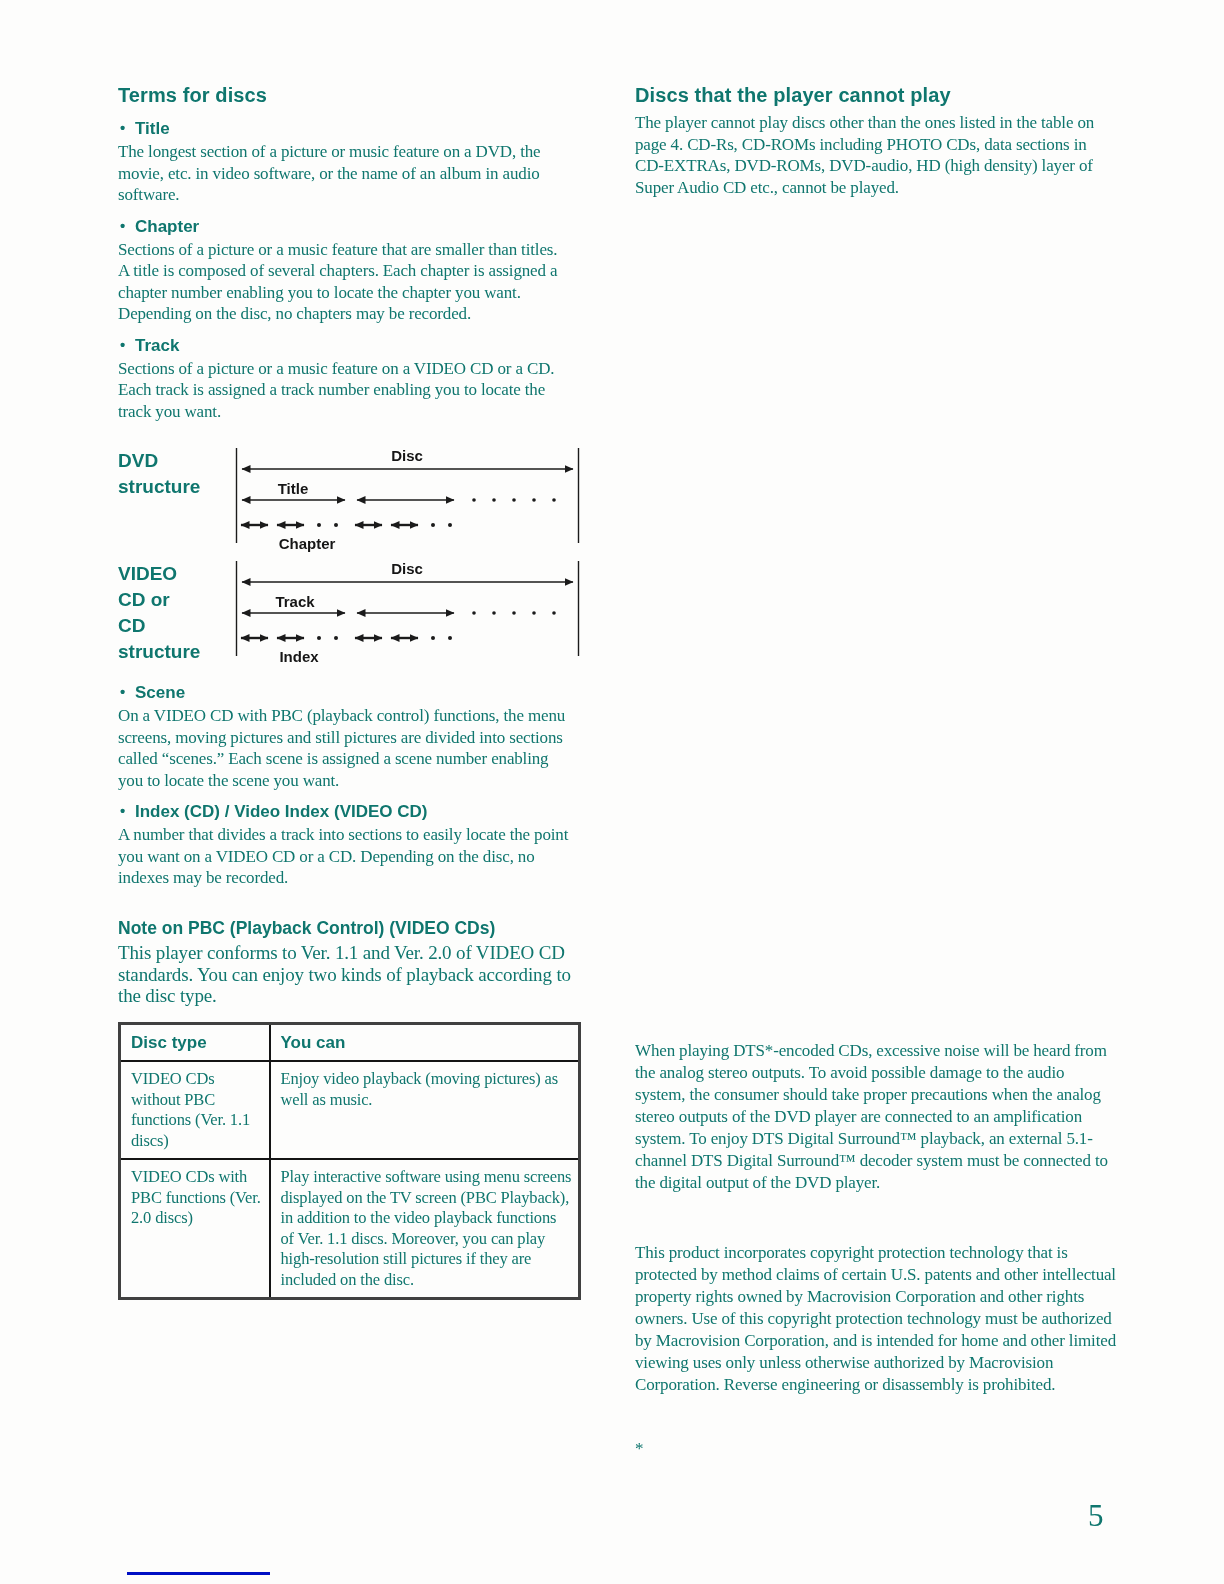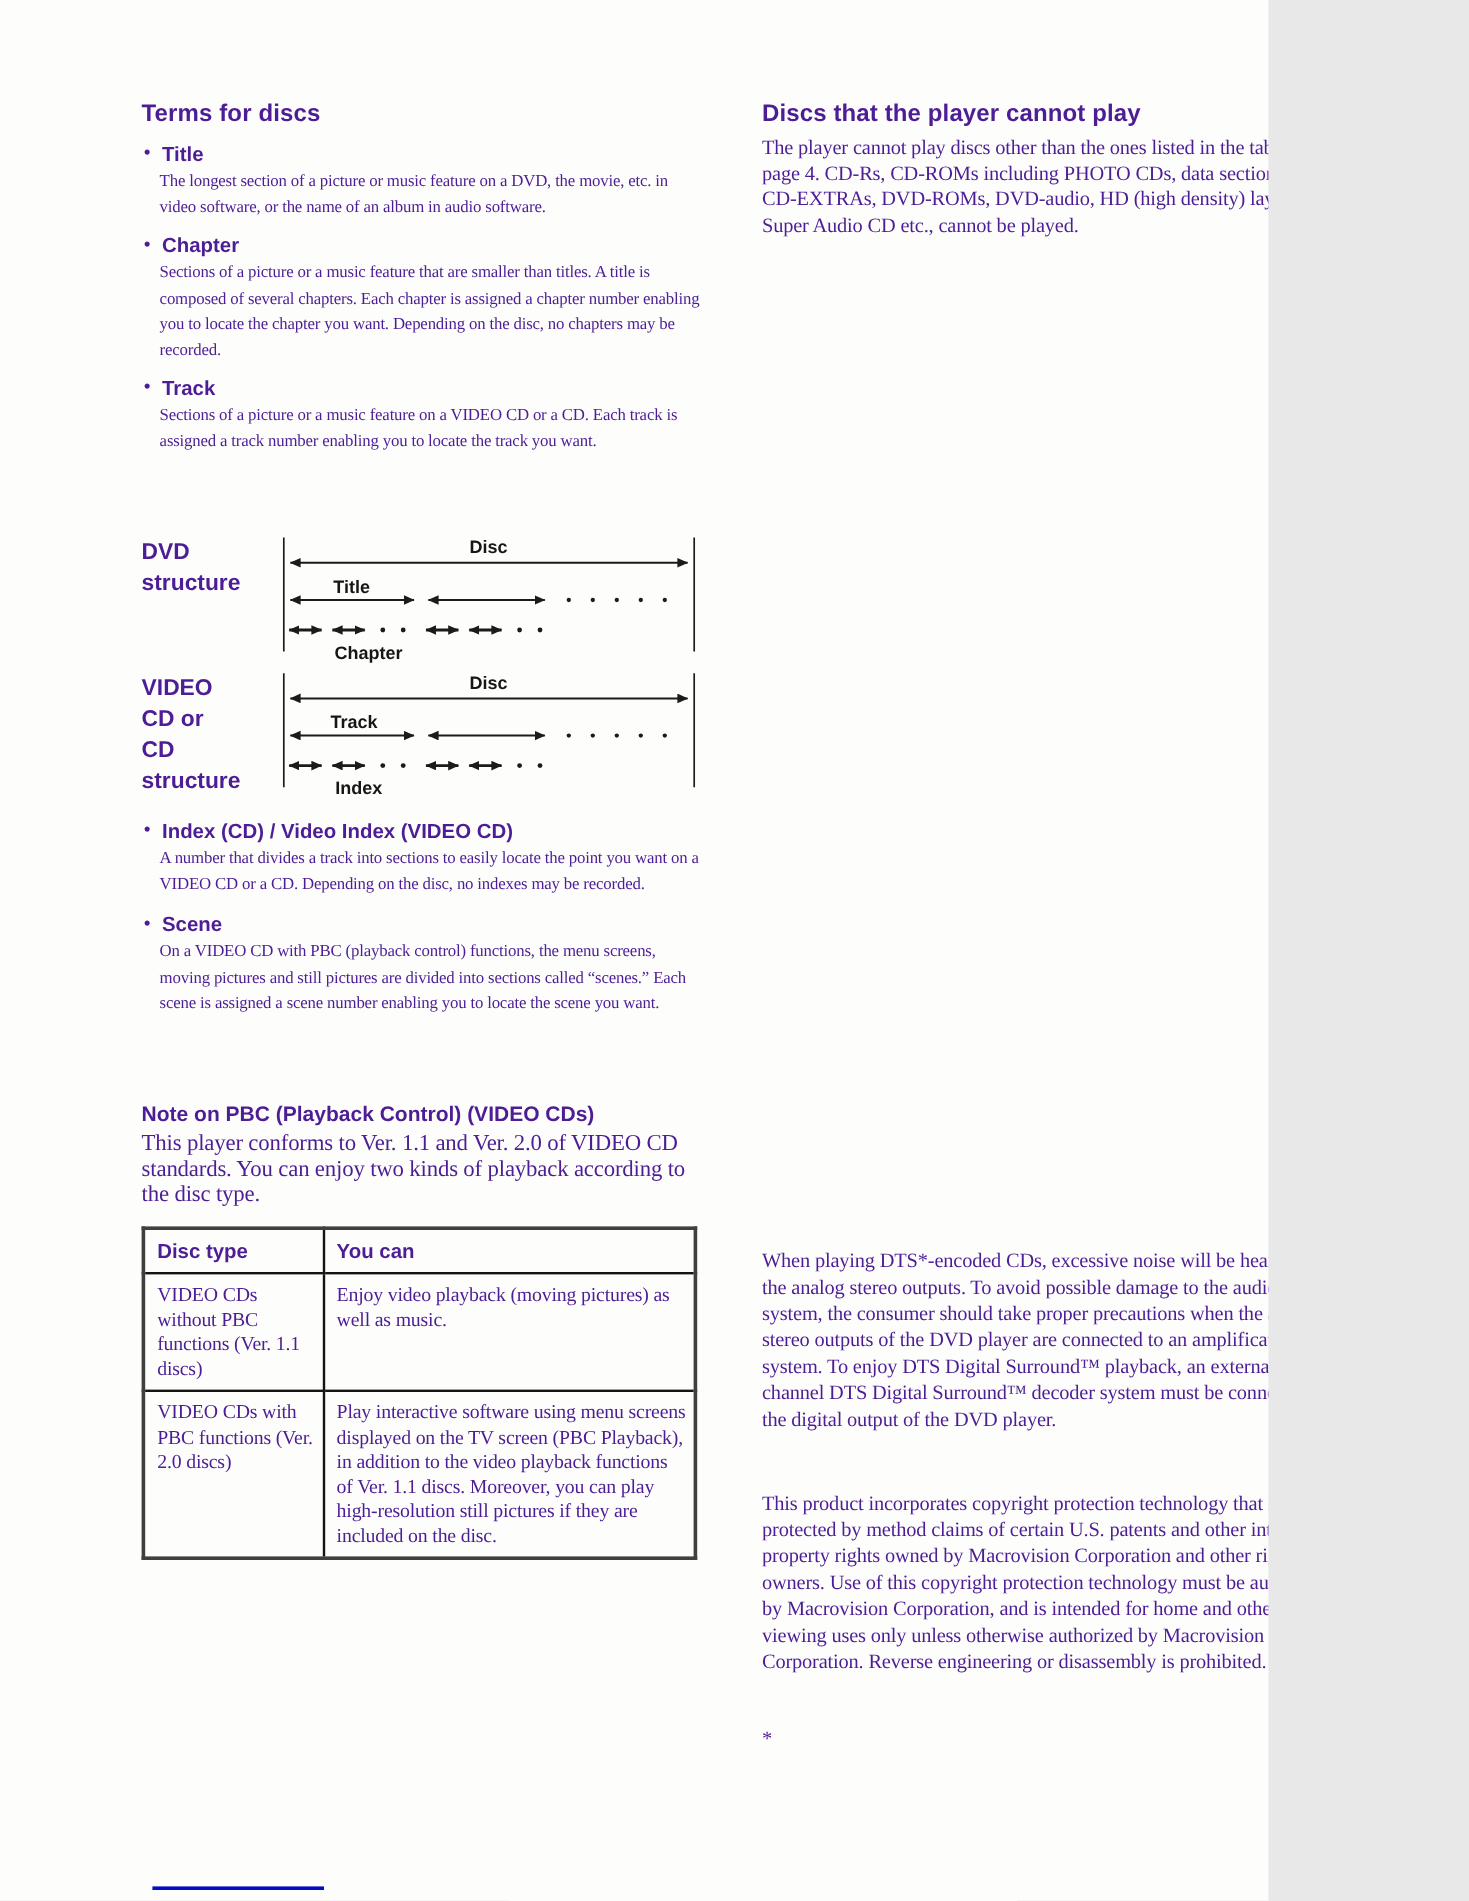--- a/index.html
+++ b/index.html
@@ -1,23 +1,23 @@
 <!DOCTYPE html>
 <html><head>
 <meta charset="utf-8">
 <style>
   html,body{margin:0;padding:0;background:#e8e8e8;}
-  #page{position:relative;width:1057px;height:1584px;background:#fdfdfc;color:#4c1d95;
+  #page{position:relative;width:1224px;height:1584px;background:#fdfdfc;color:#0f766e;
         font-family:"Liberation Serif",serif;overflow:hidden;}
   .abs{position:absolute;}
   .main-heading{font:700 20px/23px "Liberation Sans",sans-serif;margin:0 0 11px 0;letter-spacing:.1px;}
   .term{margin:0 0 10px 0;}
   .term-label{font:700 17px/21px "Liberation Sans",sans-serif;margin:0 0 2px 0;position:relative;padding-left:17px;}
   .term-label::before{content:"\2022";position:absolute;left:2px;top:-1px;font-size:15px;}
-  .term-body{font-size:14px;line-height:21.5px;margin:0 0 0 15px;max-width:452px;letter-spacing:-0.15px;}
+  .term-body{font-size:17px;line-height:21.5px;margin:0 0 0 0;max-width:452px;letter-spacing:-0.15px;}
   .note-heading{font:700 17.5px/21px "Liberation Sans",sans-serif;margin:0 0 3px 0;}
   .note-body{font-size:19px;line-height:21.5px;margin:0;max-width:455px;letter-spacing:-0.15px;}
   .body-par{font-size:17px;line-height:22px;margin:0;letter-spacing:-0.15px;}
   .side-label{font:700 19px/26px "Liberation Sans",sans-serif;}
   .side-label span{display:block;}
   .structure-svg{position:absolute;left:117px;top:0;}
   .dlabel{font:700 15px "Liberation Sans",sans-serif;fill:#161616;}
   .vline{stroke:#1b1b1b;stroke-width:1.4;}
   .arrow{stroke:#1b1b1b;stroke-width:1.7;}
   .arrow2{stroke:#1b1b1b;stroke-width:2.4;}
@@ -121,27 +121,27 @@
         <circle cx="101" cy="79" r="2" fill="#1b1b1b"></circle>
       <line class="arrow2" x1="120" y1="79" x2="147" y2="79" marker-start="url(#ah2)" marker-end="url(#ah2)"></line>
       <line class="arrow2" x1="156" y1="79" x2="183" y2="79" marker-start="url(#ah2)" marker-end="url(#ah2)"></line>
       <circle cx="198" cy="79" r="2" fill="#1b1b1b"></circle>
         <circle cx="215" cy="79" r="2" fill="#1b1b1b"></circle>
       <text class="dlabel" x="64" y="103" text-anchor="middle">Index</text>
     </svg>
   </div>
 
   <div class="abs" style="left:118px;top:682px;width:478px;">
+    <div class="term">
+      <div class="term-label">Scene</div>
+      <p class="term-body">On a VIDEO CD with PBC (playback control) functions, the menu screens, moving pictures and still pictures are divided into sections called “scenes.”  Each scene is assigned a scene number enabling you to locate the scene you want.</p>
+    </div>
     <div class="term" style="margin-bottom:12px;">
       <div class="term-label">Index (CD) / Video Index (VIDEO CD)</div>
       <p class="term-body">A number that divides a track into sections to easily locate the point you want on a VIDEO CD or a CD.  Depending on the disc, no indexes may be recorded.</p>
-    </div>
-    <div class="term">
-      <div class="term-label">Scene</div>
-      <p class="term-body">On a VIDEO CD with PBC (playback control) functions, the menu screens, moving pictures and still pictures are divided into sections called “scenes.”  Each scene is assigned a scene number enabling you to locate the scene you want.</p>
     </div>
   </div>
 
   <div class="abs" style="left:118px;top:918px;width:478px;">
     <div class="note-heading">Note on PBC (Playback Control) (VIDEO CDs)</div>
     <p class="note-body">This player conforms to Ver. 1.1 and Ver. 2.0 of VIDEO CD standards. You can enjoy two kinds of playback according to the disc type.</p>
   </div>
 
   <table class="disc-table abs" style="left:118px;top:1022px;">
     <colgroup>

